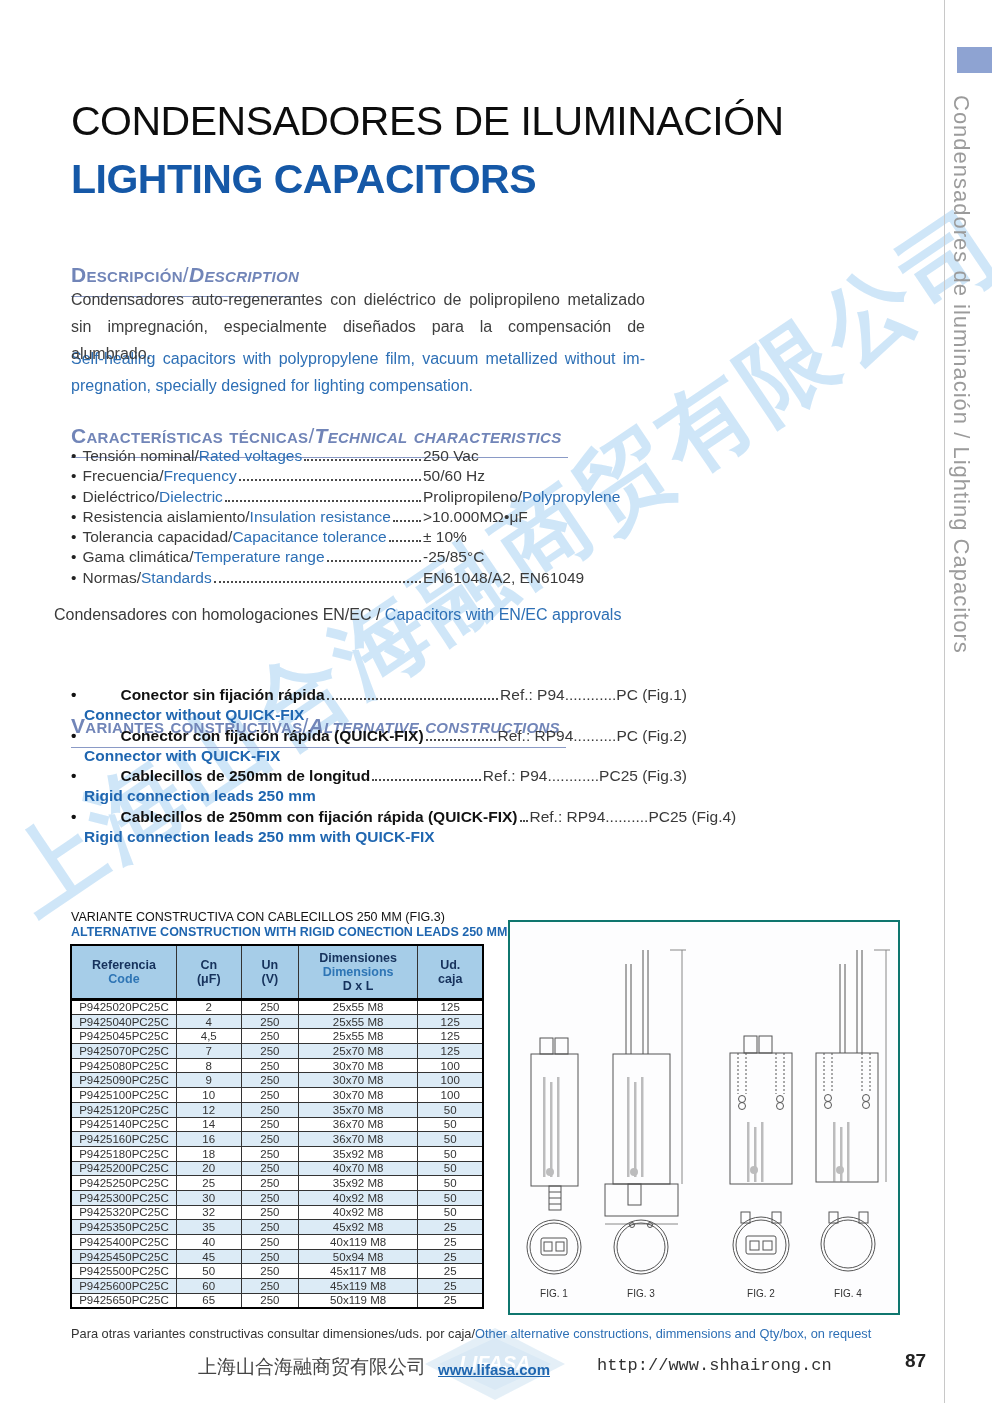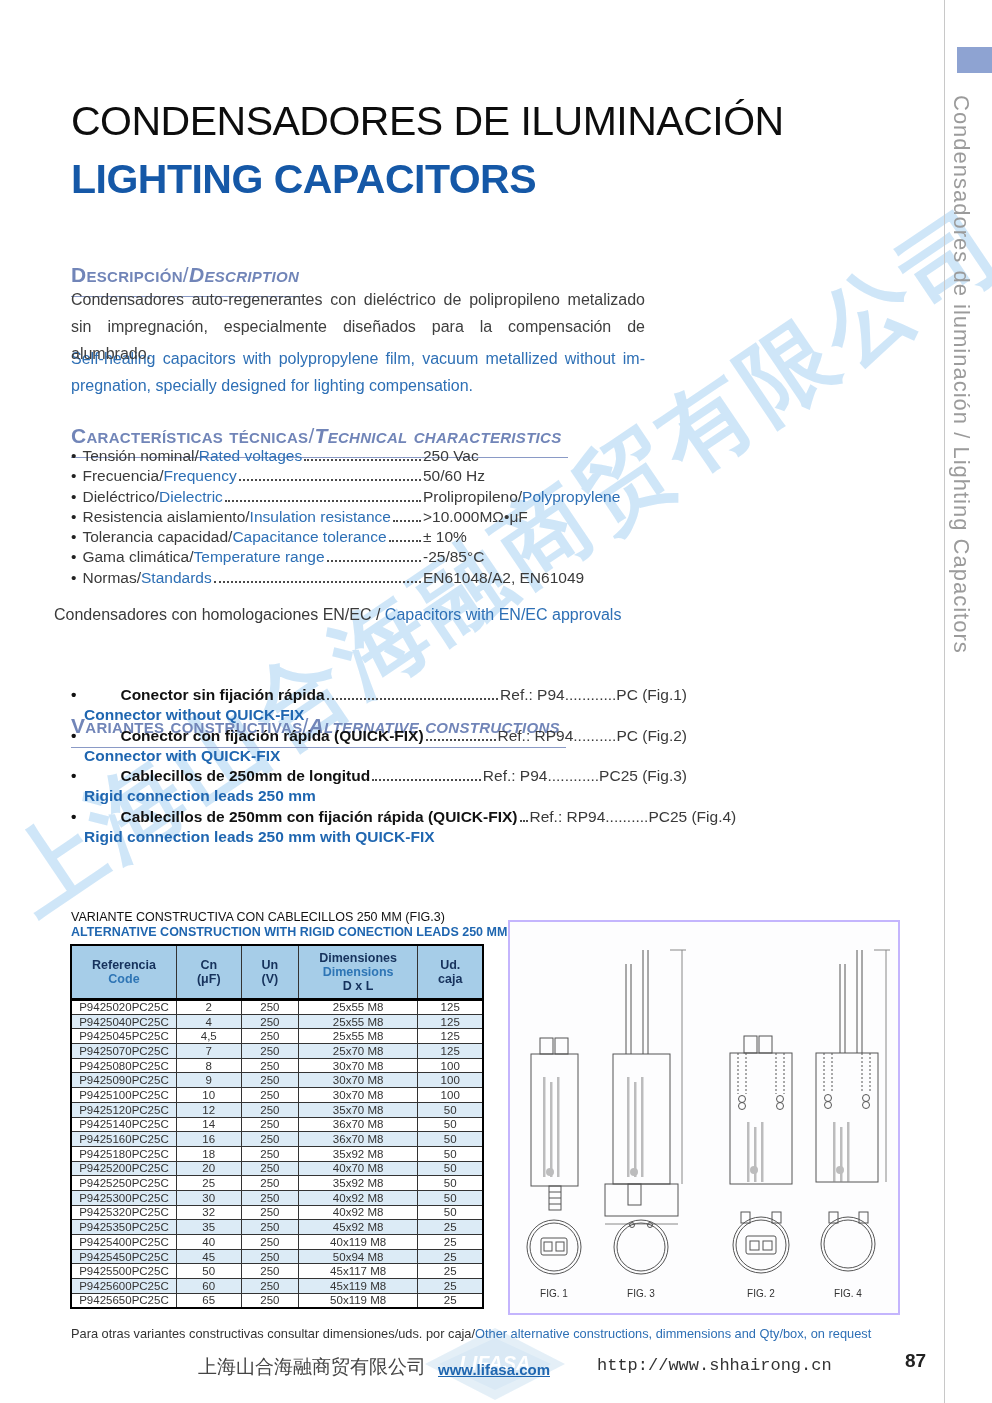--- a/index.html
+++ b/index.html
@@ -72,21 +72,21 @@
   .tbl-title2 { position:absolute; left:71px; top:925px; font-size:12.5px; font-weight:700; color:#1f66b0; white-space:nowrap; }
   table.cap { position:absolute; left:70px; top:944px; width:410px; border-collapse:collapse; border:2px solid #000; }
   table.cap th, table.cap td { border:1px solid #333; text-align:center; }
   table.cap thead th { background:#a6cde8; color:#16325c; font-size:12.5px; font-weight:700; padding:5px 20px; border-bottom:3px solid #000; }
   table.cap thead .sub-blue { color:#2e75b5; }
   table.cap td { font-size:11.5px; color:#333; height:14.7px; padding:0 2px; line-height:1.05; }
   table.cap tbody tr:nth-child(even) td { background:#dcebf6; }
   .col-code{width:28%;} .col-cn{width:14%;} .col-un{width:18.5%;} .col-dim{width:24%;} .col-qty{width:15.5%;}
 
   
-  .fig-box { position:absolute; left:508px; top:920px; width:392px; height:395px; border:2px solid #c4b5fd; background:#fdfdfe; }
+  .fig-box { position:absolute; left:508px; top:920px; width:392px; height:395px; border:2px solid #0f766e; background:#fdfdfe; }
   .fig-box svg { display:block; }
 
   
   .note { position:absolute; left:71px; top:1326px; font-size:12.8px; color:#333; white-space:nowrap; }
   .note .en { color:#2d6fb5; }
   .footer-company { position:absolute; left:198px; top:1354px; font-size:19px; color:#444; font-family:"Liberation Serif", serif; }
   .footer-site1 { position:absolute; left:438px; top:1361px; font-size:15px; font-weight:700; color:#1f66b0;text-decoration:underline; }
   .footer-site2 { position:absolute; left:597px; top:1356px; font-size:17px; color:#333; font-family:"Liberation Mono", monospace; }
   .page-num { position:absolute; left:905px; top:1350px; font-size:19px; font-weight:700; color:#222;text-align:center; }
 </style>

